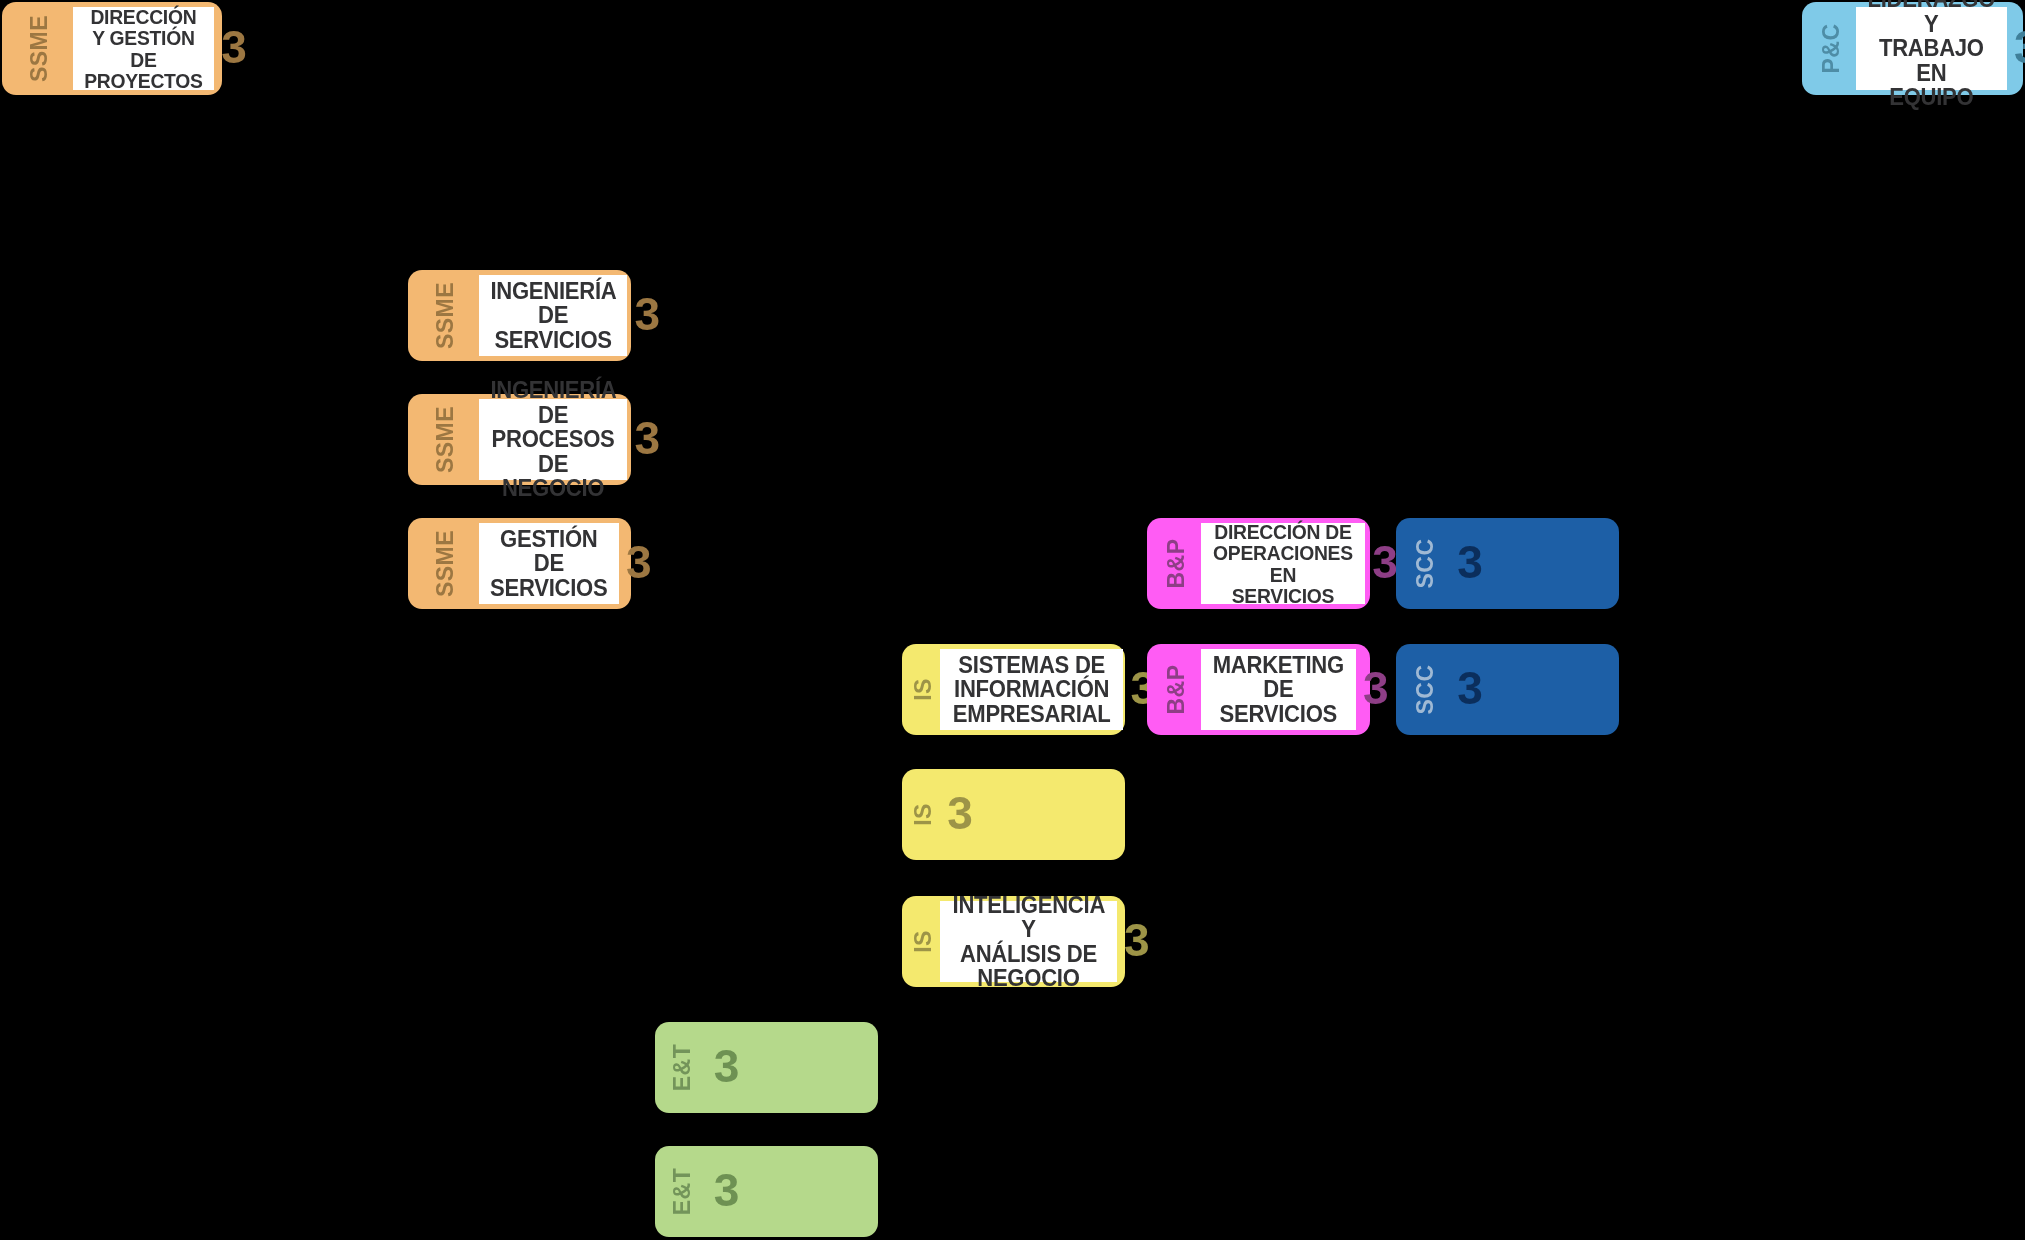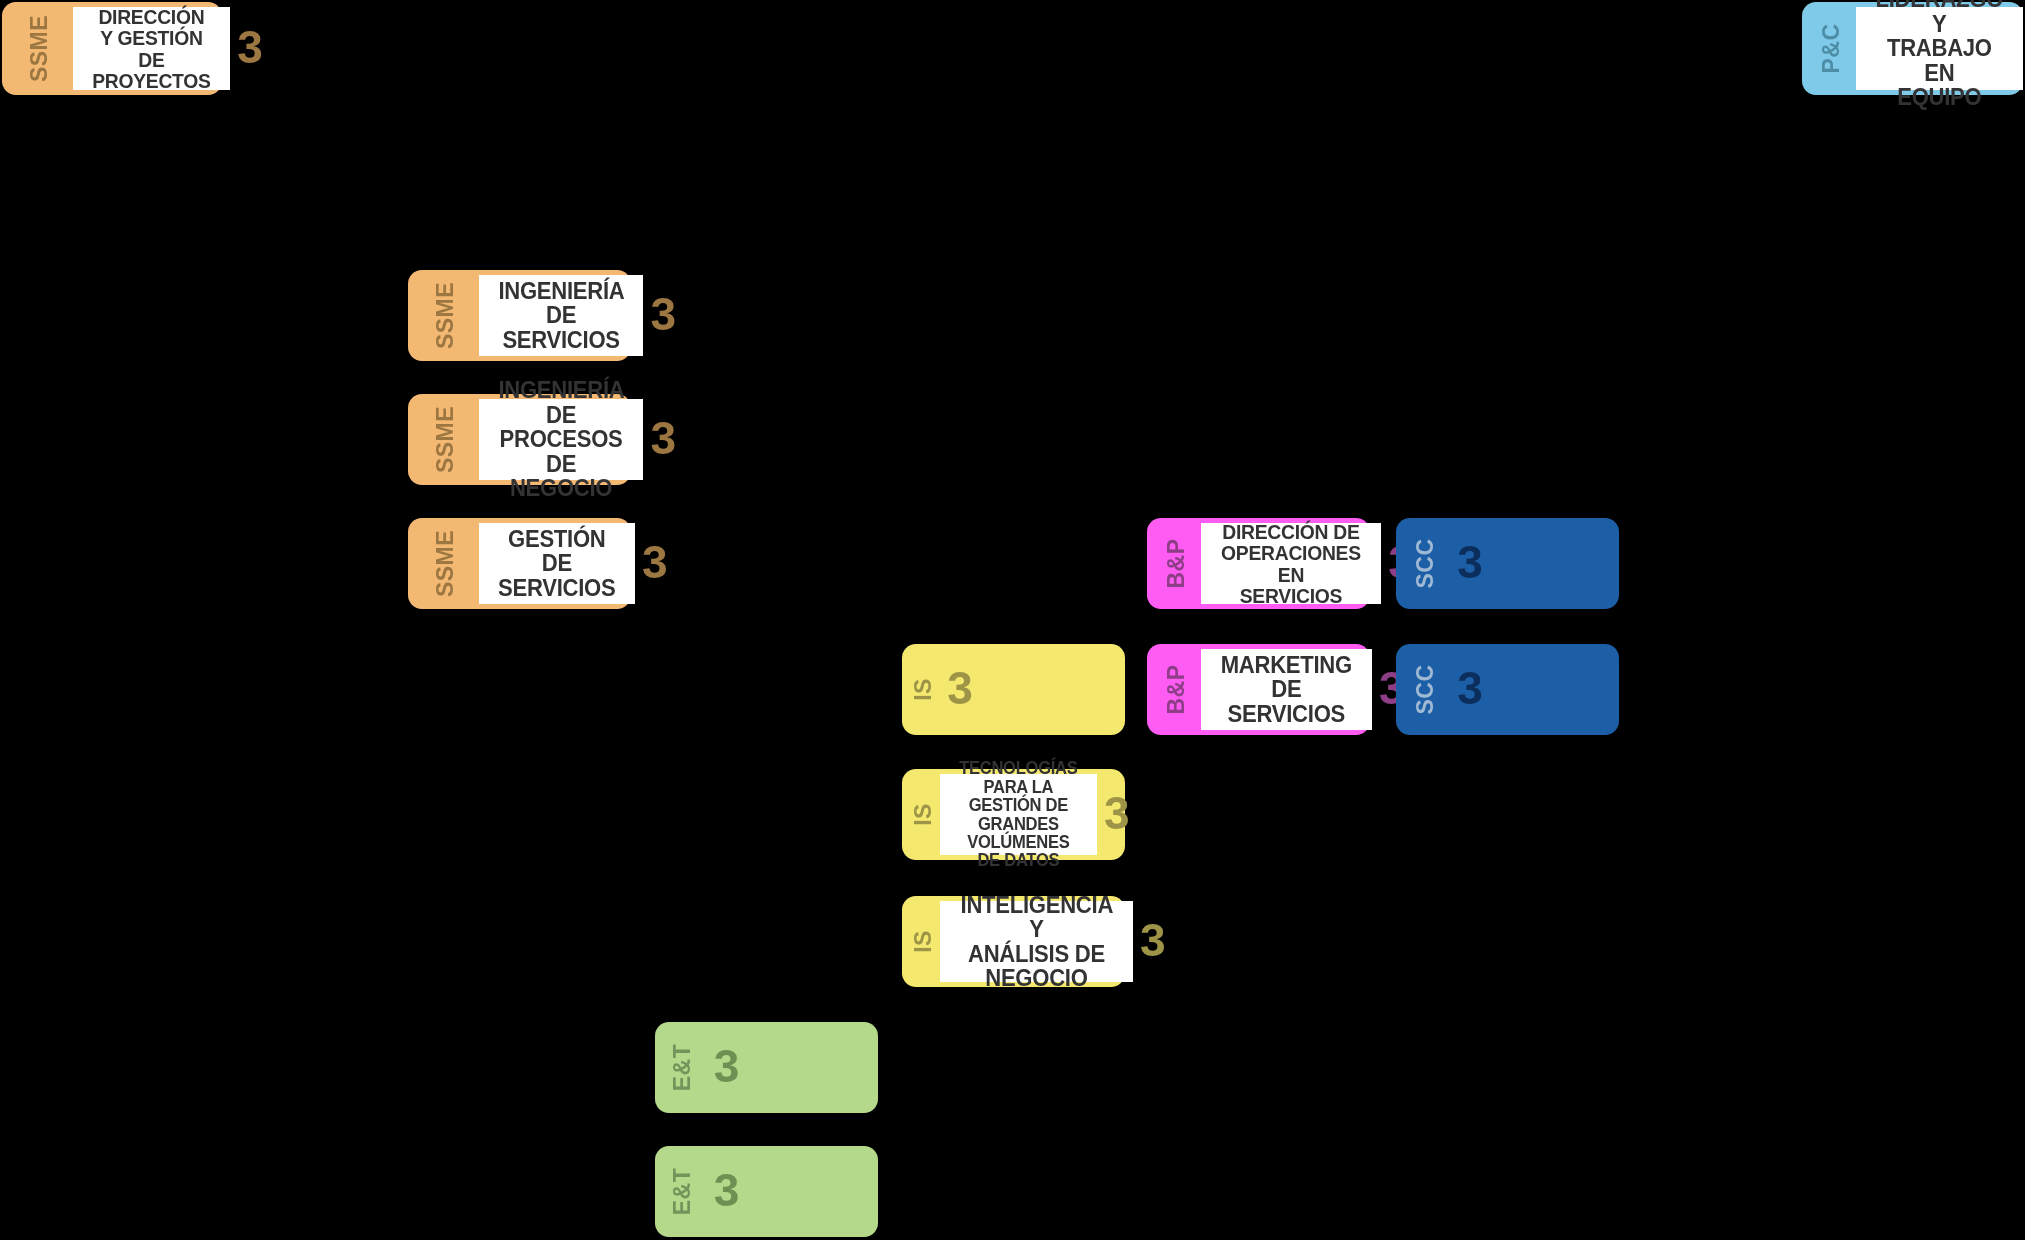--- a/index.html
+++ b/index.html
@@ -30,21 +30,21 @@
   .cat span{
     transform:rotate(-90deg);
     white-space:nowrap;
     display:block;
   }
   .panel{
     flex:1 1 auto;
     background:#fff;
     display:flex;align-items:center;justify-content:center;
     text-align:center;
-    padding:2px 14px;
+    padding:2px 6px;
     box-sizing:border-box;
   }
   .title{
     color:#333335;
     font-weight:bold;
     line-height:1.02;
     letter-spacing:-0.3px;
     transform:scaleX(.92);
     text-transform:uppercase;
   }
@@ -165,20 +165,27 @@
     <div class="card t-scc fs-md" style="left: 1396px; top: 518px; width: 223px; height: 91px;">
       <div class="cat">
         <span>SCC</span>
       </div>
       <div class="credit">3</div>
     </div>
     <div class="card t-is fs-md" style="left: 902px; top: 644px; width: 223px; height: 91px;">
       <div class="cat">
         <span>IS</span>
       </div>
+      <div class="panel">
+        <div class="title">
+          <div>SISTEMAS DE</div>
+          <div>INFORMACIÓN</div>
+          <div>EMPRESARIAL</div>
+        </div>
+      </div>
       <div class="credit">3</div>
     </div>
     <div class="card t-bp fs-md" style="left: 1147px; top: 644px; width: 223px; height: 91px;">
       <div class="cat">
         <span>B&amp;P</span>
       </div>
       <div class="panel">
         <div class="title">
           <div>MARKETING DE</div>
           <div>SERVICIOS</div>
@@ -188,27 +195,20 @@
     </div>
     <div class="card t-scc fs-md" style="left: 1396px; top: 644px; width: 223px; height: 91px;">
       <div class="cat">
         <span>SCC</span>
       </div>
       <div class="credit">3</div>
     </div>
     <div class="card t-is fs-xs" style="left: 902px; top: 769px; width: 223px; height: 91px;">
       <div class="cat">
         <span>IS</span>
-      </div>
-      <div class="panel">
-        <div class="title">
-          <div>TECNOLOGÍAS PARA LA</div>
-          <div>GESTIÓN DE GRANDES</div>
-          <div>VOLÚMENES DE DATOS</div>
-        </div>
       </div>
       <div class="credit">3</div>
     </div>
     <div class="card t-is fs-md" style="left: 902px; top: 896px; width: 223px; height: 91px;">
       <div class="cat">
         <span>IS</span>
       </div>
       <div class="panel">
         <div class="title">
           <div>INTELIGENCIA Y</div>

